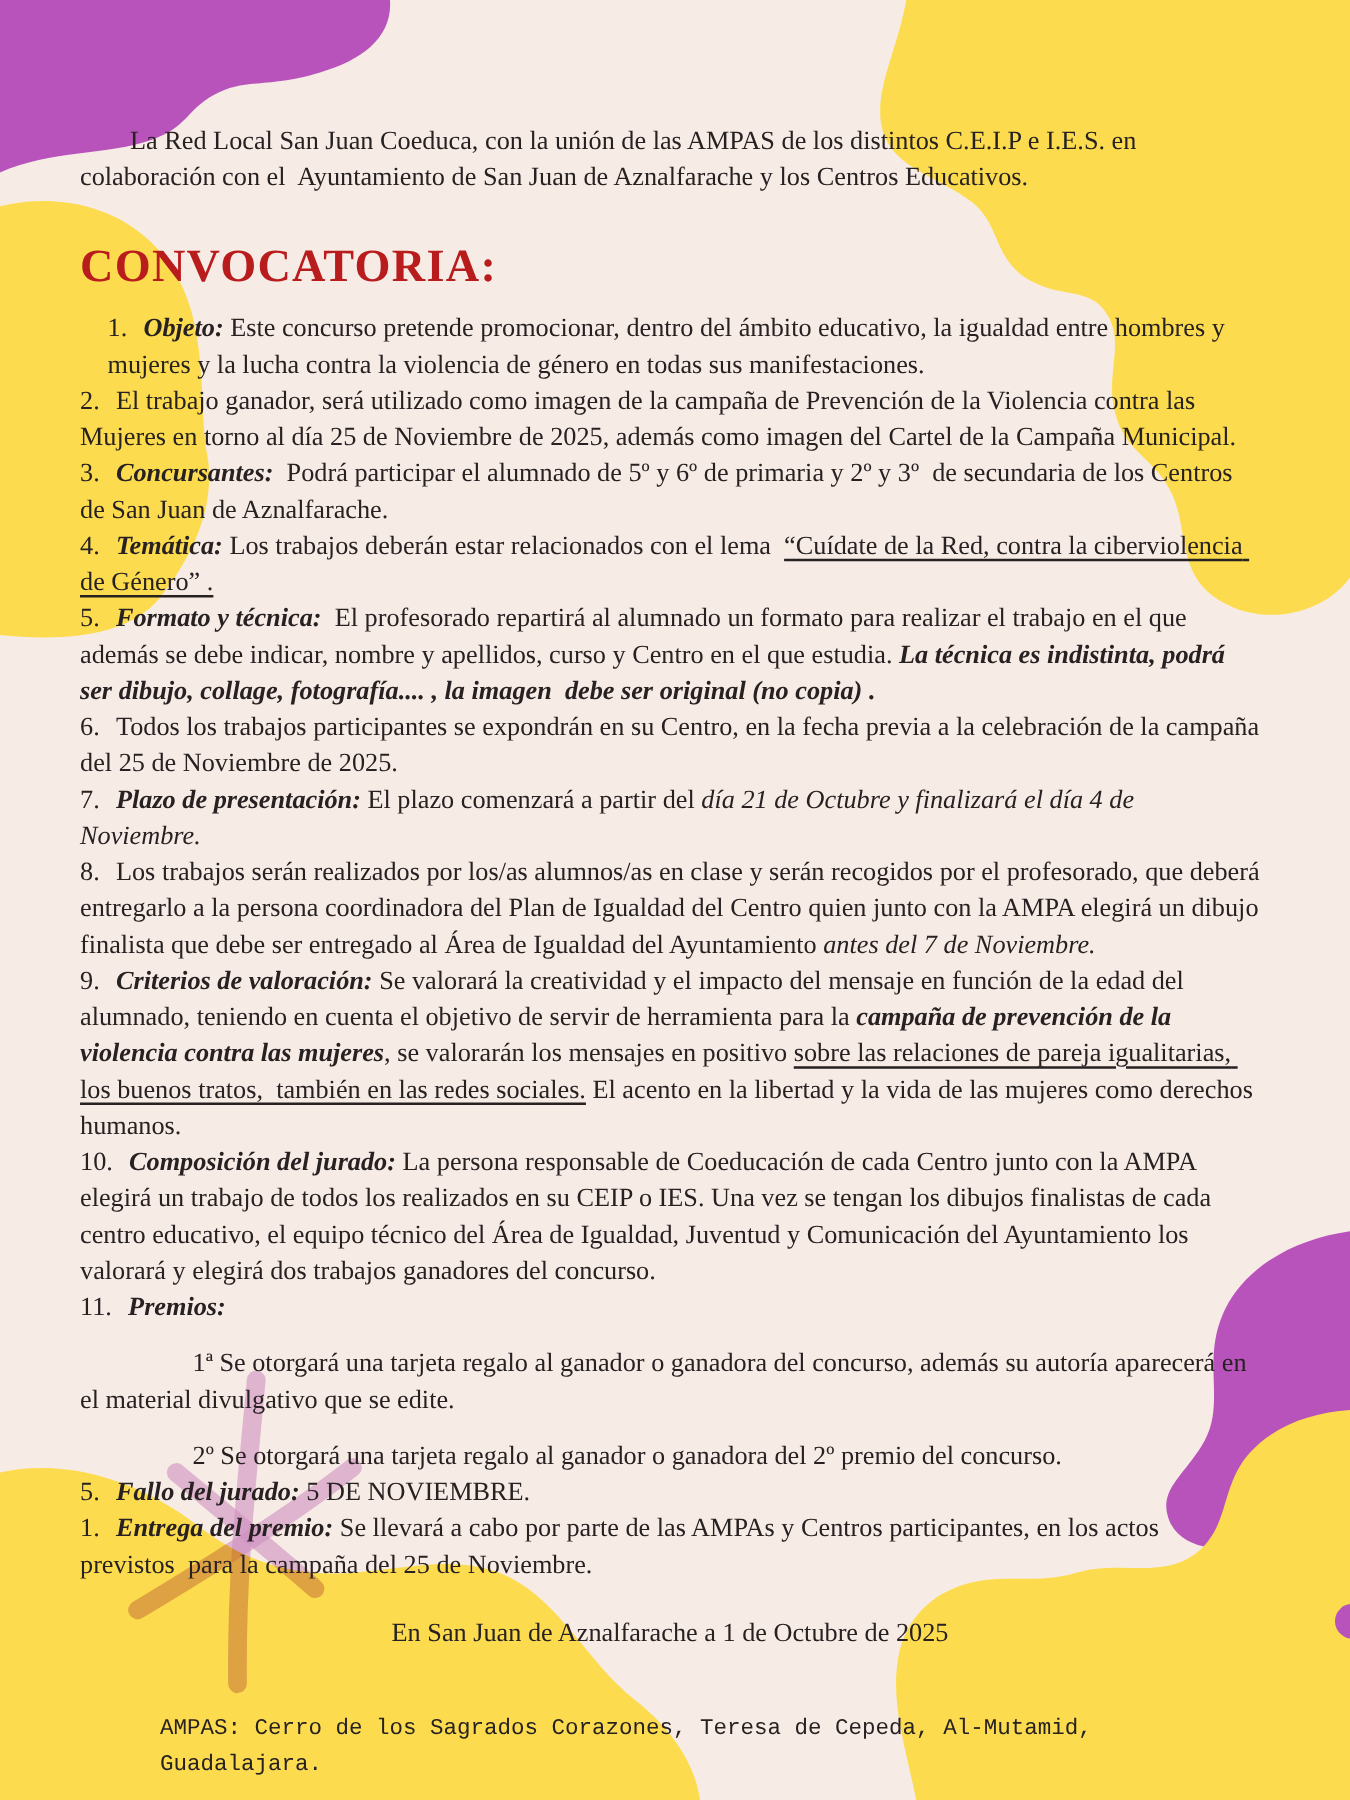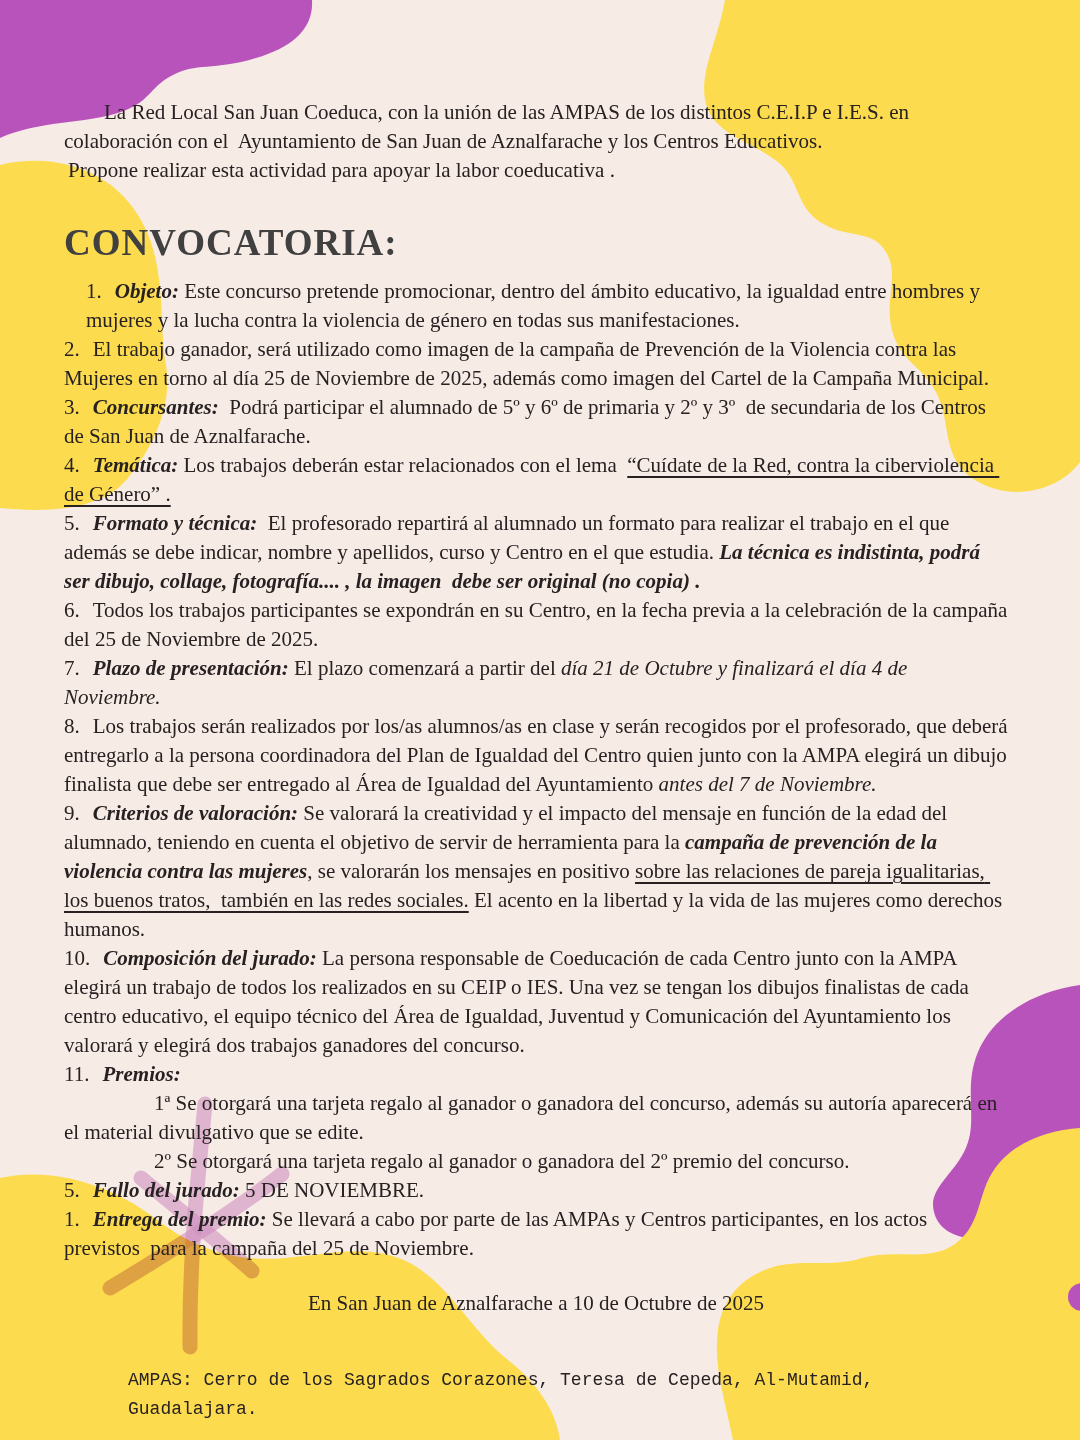--- a/index.html
+++ b/index.html
@@ -16,27 +16,27 @@
     position:absolute;inset:0;z-index:2;
     padding:98px 72px 0 64px;
     font-size:21px;line-height:29px;
   }
   .content p{margin:0;white-space:pre-wrap;}
   .intro1{text-indent:40px;}
   .intro2{padding-left:4px;}
   .heading{
     margin:0;margin-top:38px;margin-bottom:14px;
     font-size:37px;line-height:40px;
-    font-weight:700;letter-spacing:1px;color:#404040;
+    font-weight:700;letter-spacing:1px;color:#b91c1c;
     font-family:"Liberation Serif","DejaVu Serif",serif;
   }
   .item{margin:0;}
   .item:first-child{padding-left:22px;}
   .item .num{padding-right:13px;}
-  .item.sub{text-indent:90px;}
+  .item.sub{text-indent:90px;margin-top:16px;}
   .b{font-weight:700;font-style:italic;}
   .u{text-decoration:underline;text-underline-offset:4px;text-decoration-thickness:1.5px;}
   .i{font-style:italic;}
   .date-line{text-align:center;margin-top:26px !important;}
   .ampas-line{margin-top:48px !important;padding-left:64px;font-size:18px;font-family:Liberation Mono, monospace;}
 </style>
 </head>
 <body>
 
 <div class="page">
@@ -59,21 +59,20 @@
 
     <g style="mix-blend-mode:multiply" stroke-opacity="0.6" stroke-width="15" stroke-linecap="round" fill="none" stroke="#cf8fbf">
       <path d="M205,1104 C198,1180 189,1255 190,1347"></path>
       <path d="M141,1178 C180,1210 220,1243 252,1271"></path>
       <path d="M282,1174 C230,1215 160,1258 110,1288"></path>
     </g>
   </svg>
 
   <div class="content">
     <p class="intro1">La Red Local San Juan Coeduca, con la unión de las AMPAS de los distintos C.E.I.P e I.E.S. en colaboración con el  Ayuntamiento de San Juan de Aznalfarache y los Centros Educativos.</p>
-    <p class="intro2">Propone realizar esta actividad para apoyar la labor coeducativa .</p>
 
     <h1 class="heading">CONVOCATORIA:</h1>
 
     <div id="items">
         <p class="item"><span class="num">1.</span><span class="b">Objeto:</span><span> Este concurso pretende promocionar, dentro del ámbito educativo, la igualdad entre hombres y mujeres y la lucha contra la violencia de género en todas sus manifestaciones.</span></p>
         <p class="item"><span class="num">2.</span><span>El trabajo ganador, será utilizado como imagen de la campaña de Prevención de la Violencia contra las Mujeres en torno al día 25 de Noviembre de 2025, además como imagen del Cartel de la Campaña Municipal.</span></p>
         <p class="item"><span class="num">3.</span><span class="b">Concursantes:</span><span>  Podrá participar el alumnado de 5º y 6º de primaria y 2º y 3º  de secundaria de los Centros de San Juan de Aznalfarache.</span></p>
         <p class="item"><span class="num">4.</span><span class="b">Temática:</span><span> Los trabajos deberán estar relacionados con el lema  </span><span class="u">“Cuídate de la Red, contra la ciberviolencia de Género” .</span></p>
         <p class="item"><span class="num">5.</span><span class="b">Formato y técnica:</span><span>  El profesorado repartirá al alumnado un formato para realizar el trabajo en el que además se debe indicar, nombre y apellidos, curso y Centro en el que estudia. </span><span class="b">La técnica es indistinta, podrá ser dibujo, collage, fotografía.... , la imagen  debe ser original (no copia) .</span></p>
         <p class="item"><span class="num">6.</span><span>Todos los trabajos participantes se expondrán en su Centro, en la fecha previa a la celebración de la campaña del 25 de Noviembre de 2025.</span></p>
@@ -81,16 +80,16 @@
         <p class="item"><span class="num">8.</span><span>Los trabajos serán realizados por los/as alumnos/as en clase y serán recogidos por el profesorado, que deberá entregarlo a la persona coordinadora del Plan de Igualdad del Centro quien junto con la AMPA elegirá un dibujo finalista que debe ser entregado al Área de Igualdad del Ayuntamiento </span><span class="i">antes del 7 de Noviembre.</span></p>
         <p class="item"><span class="num">9.</span><span class="b">Criterios de valoración:</span><span> Se valorará la creatividad y el impacto del mensaje en función de la edad del alumnado, teniendo en cuenta el objetivo de servir de herramienta para la </span><span class="b">campaña de prevención de la violencia contra las mujeres</span><span>, se valorarán los mensajes en positivo </span><span class="u">sobre las relaciones de pareja igualitarias, los buenos tratos,  también en las redes sociales.</span><span> El acento en la libertad y la vida de las mujeres como derechos humanos.</span></p>
         <p class="item"><span class="num">10.</span><span class="b">Composición del jurado:</span><span> La persona responsable de Coeducación de cada Centro junto con la AMPA elegirá un trabajo de todos los realizados en su CEIP o IES. Una vez se tengan los dibujos finalistas de cada centro educativo, el equipo técnico del Área de Igualdad, Juventud y Comunicación del Ayuntamiento los valorará y elegirá dos trabajos ganadores del concurso.</span></p>
         <p class="item"><span class="num">11.</span><span class="b">Premios:</span></p>
         <p class="item sub"><span>1ª Se otorgará una tarjeta regalo al ganador o ganadora del concurso, además su autoría aparecerá en el material divulgativo que se edite.</span></p>
         <p class="item sub"><span>2º Se otorgará una tarjeta regalo al ganador o ganadora del 2º premio del concurso.</span></p>
         <p class="item"><span class="num">5.</span><span class="b">Fallo del jurado:</span><span> 5 DE NOVIEMBRE.</span></p>
         <p class="item"><span class="num">1.</span><span class="b">Entrega del premio:</span><span> Se llevará a cabo por parte de las AMPAs y Centros participantes, en los actos previstos  para la campaña del 25 de Noviembre.</span></p>
       </div>
 
-    <p class="date-line">En San Juan de Aznalfarache a 10 de Octubre de 2025</p>
+    <p class="date-line">En San Juan de Aznalfarache a 1 de Octubre de 2025</p>
     <p class="ampas-line">AMPAS: Cerro de los Sagrados Corazones, Teresa de Cepeda, Al-Mutamid, Guadalajara.</p>
   </div>
 </div>
 
 </body></html>

